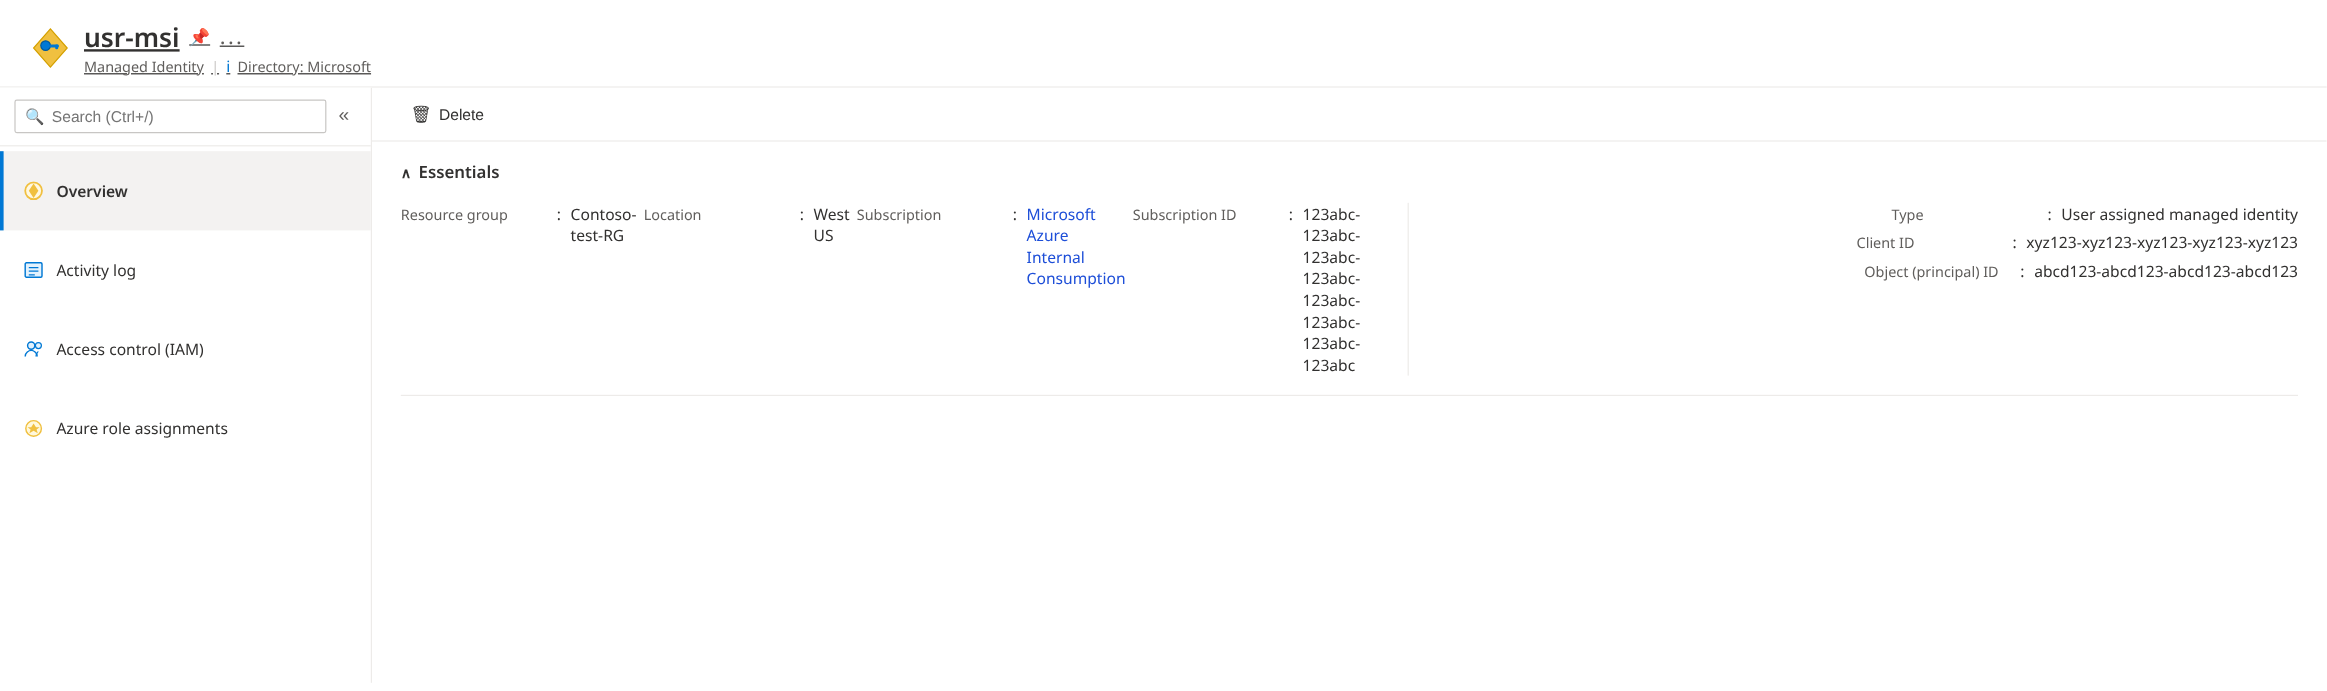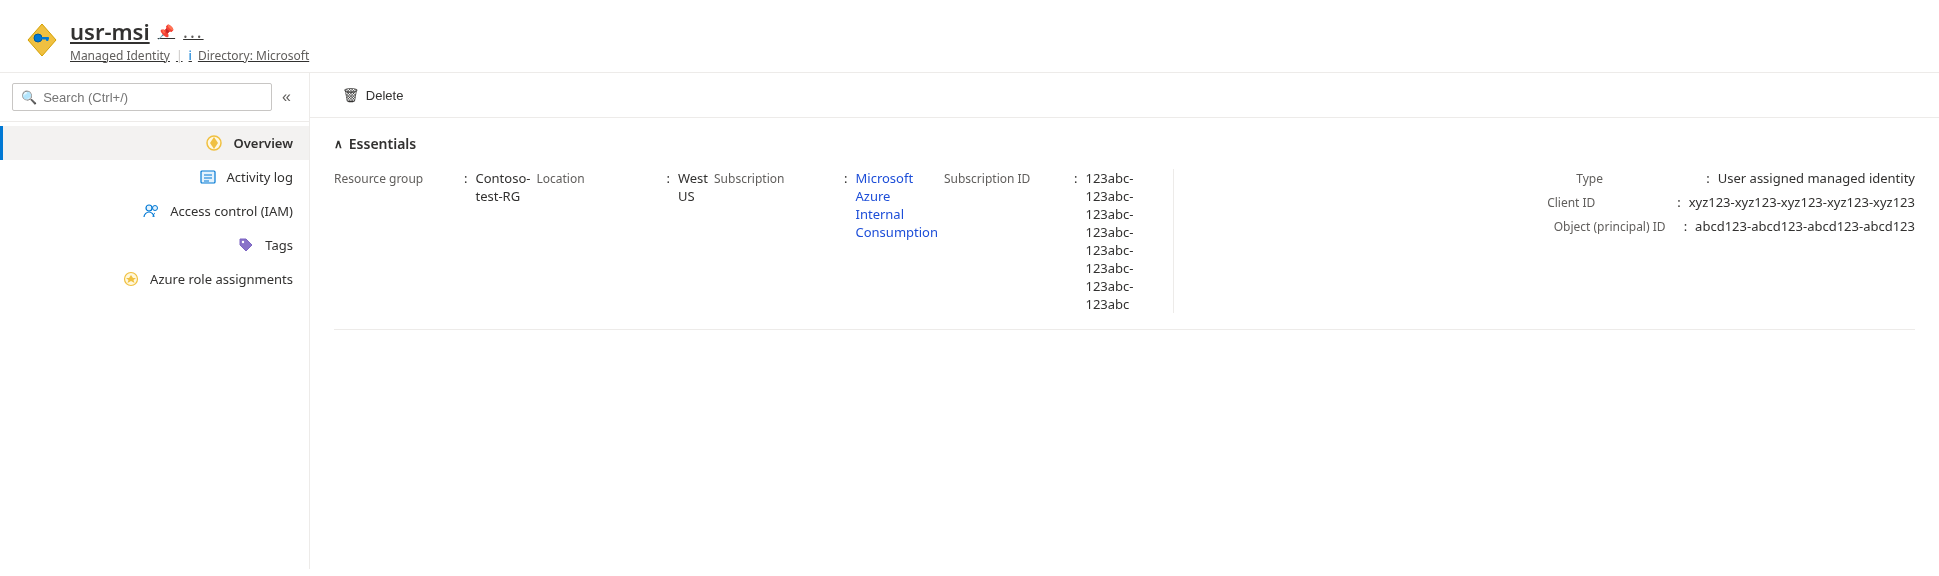--- a/index.html
+++ b/index.html
@@ -123,26 +123,25 @@
 
     .sidebar-nav {
       display: flex;
       flex-direction: column;
       padding: 4px 0;
     }
     .sidebar-nav-item {
       display: flex;
       align-items: center;
       gap: 10px;
-      padding: 8px 16px;
+      padding: 24px 16px;
       cursor: pointer;
       font-size: 13px;
       color: #323130;
       border-left: 3px solid transparent;
-      justify-content: flex-end;
     }
     .sidebar-nav-item.active {
       background: #f3f2f1;
       border-left: 3px solid #0078d4;
       font-weight: 600;
     }
     .nav-icon {
       width: 18px;
       height: 18px;
       display: flex;
@@ -326,29 +325,20 @@
           <svg width="16" height="16" viewBox="0 0 16 16" fill="none">
             <circle cx="6" cy="5" r="3" stroke="#0078d4" stroke-width="1.2" fill="#e3f2fd"></circle>
             <path d="M1 14c0-3 3-5 5-5s5 2 5 5" stroke="#0078d4" stroke-width="1.2" fill="none"></path>
             <circle cx="12" cy="5" r="2.5" stroke="#0078d4" stroke-width="1" fill="#e3f2fd"></circle>
             <path d="M10 14c0-2 1.5-4 2-4" stroke="#0078d4" stroke-width="1" fill="none"></path>
           </svg>
         </div>
         <span>Access control (IAM)</span>
       </div>
 
-      <div class="sidebar-nav-item">
-        <div class="nav-icon">
-          <svg width="16" height="16" viewBox="0 0 16 16" fill="none">
-            <path d="M2 2h6l6 6-6 6-6-6V2z" fill="#6b4fbb" stroke="#5c3fb5" stroke-width="1" opacity="0.8"></path>
-            <circle cx="5" cy="5" r="1.2" fill="#fff"></circle>
-          </svg>
-        </div>
-        <span>Tags</span>
-      </div>
 
       <div class="sidebar-nav-item">
         <div class="nav-icon">
           <svg width="16" height="16" viewBox="0 0 16 16" fill="none">
             <circle cx="8" cy="8" r="6.5" fill="#fff8dc" stroke="#f0c040" stroke-width="1.2"></circle>
             <polygon points="8,4 10,7 13,7 10.5,9 11.5,12 8,10 4.5,12 5.5,9 3,7 6,7" fill="#f0c040"></polygon>
           </svg>
         </div>
         <span>Azure role assignments</span>
       </div>

